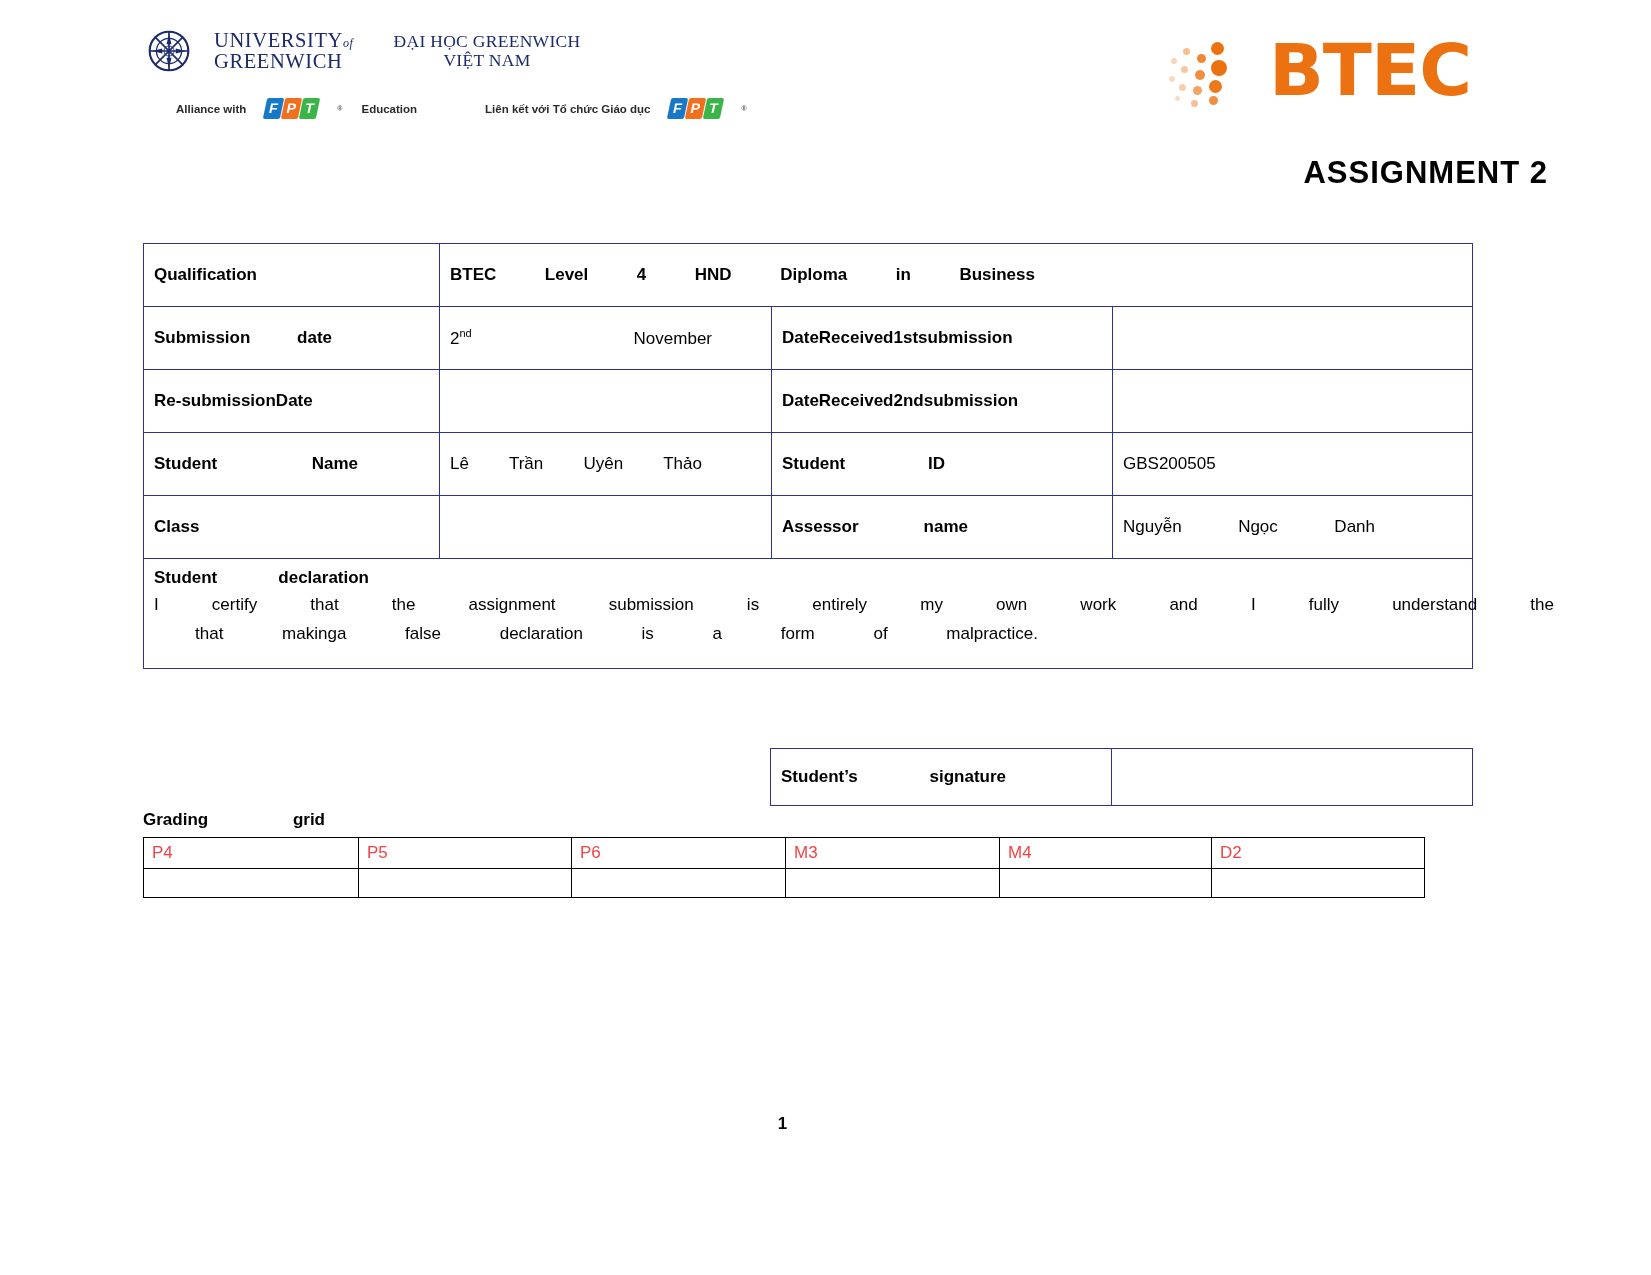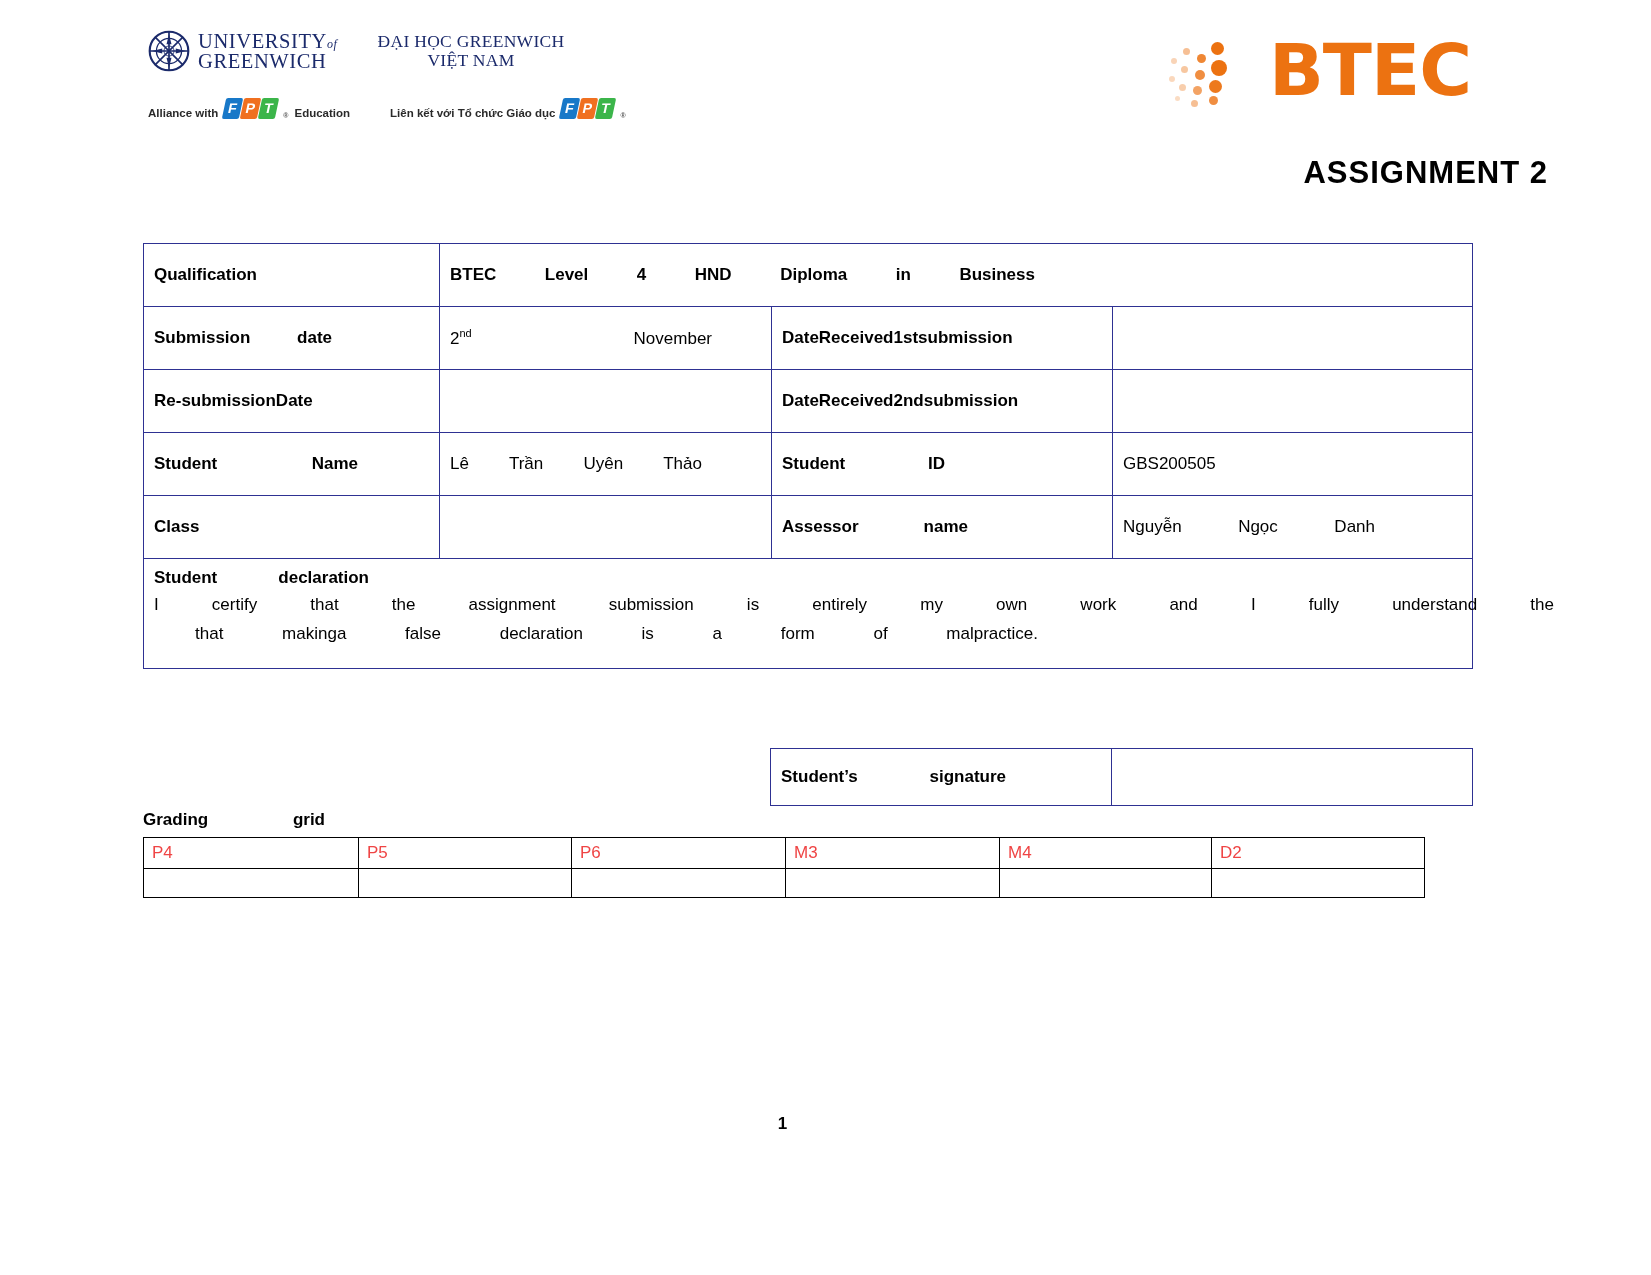--- a/index.html
+++ b/index.html
@@ -27,22 +27,21 @@
   .logo-group {
     position: absolute;
     top: 0;
     left: 0;
     display: flex;
     align-items: flex-start;
     gap: 40px;
   }
   .uog-logo {
     display: flex;
-    align-items: center;
-    gap: 8px;
+    gap: 24px;
   }
   .uog-mark {
     width: 42px;
     height: 42px;
     flex: 0 0 42px;
   }
   .uog-words {
     font-family: "Liberation Serif", serif;
     color: #1b2a6b;
     line-height: 1.0;
@@ -73,26 +72,27 @@
   .alliance-row {
     position: absolute;
     top: 68px;
     left: 0;
     display: flex;
     align-items: center;
     gap: 40px;
   }
   .alliance-item {
     display: flex;
-    align-items: flex-end;
-    gap: 6px;
+    align-items: center;
+    gap: 19px;
     font-size: 11.5px;
     font-weight: bold;
     color: #2a2a2a;
     white-space: nowrap;
+    margin-left: 28px;
   }
   .fpt-mark {
     display: inline-flex;
     align-items: center;
     gap: 1px;
     transform: skewX(-12deg);
   }
   .fpt-mark span {
     display: inline-block;
     width: 17px;

